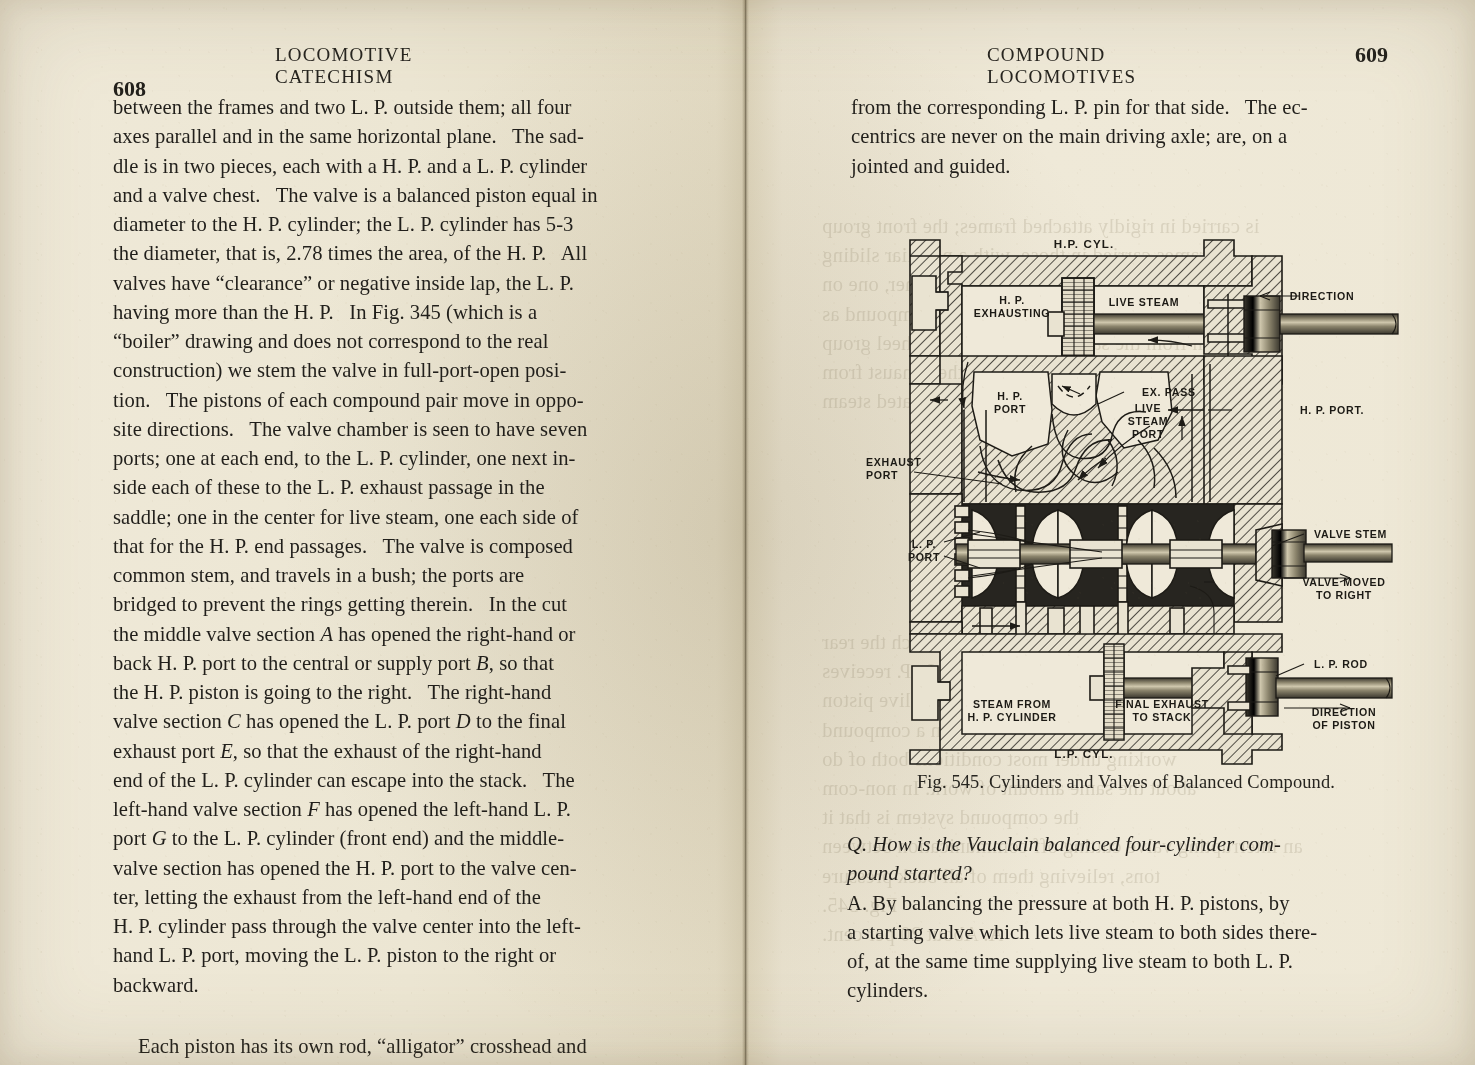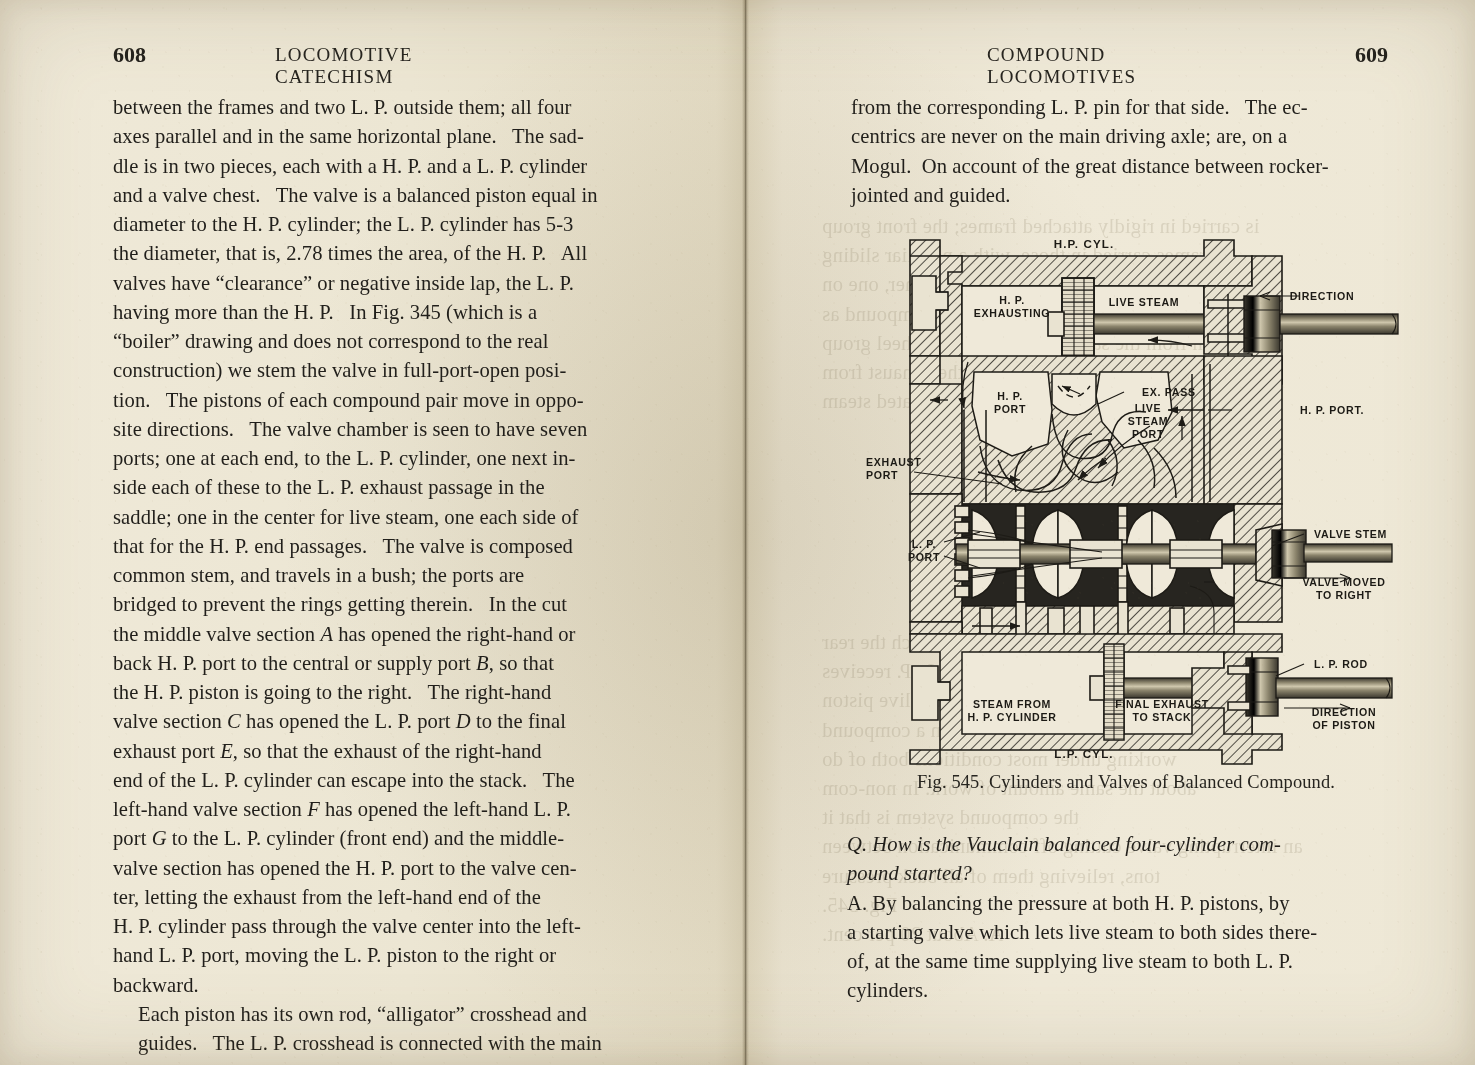--- a/index.html
+++ b/index.html
@@ -101,21 +101,21 @@
       <div class="ghost" style="left: 822px; top: 744.8px;">working under most conditions both of do</div>
       <div class="ghost" style="left: 822px; top: 774px;">about the same amount of work. In non-com</div>
       <div class="ghost" style="left: 822px; top: 803.2px;">the compound system is that it</div>
       <div class="ghost" style="left: 822px; top: 832.4px;">an interrupting valve cutting off communication between</div>
       <div class="ghost" style="left: 822px; top: 861.6px;">tons, relieving them of all back pressure</div>
       <div class="ghost" style="left: 822px; top: 890.8px;">Fig. 345.</div>
       <div class="ghost" style="left: 822px; top: 920px;">A. About 20 per cent.</div>
     </div>
 
   <div class="page">
-    <div class="folio" style="left:113px;">608</div>
+    <div class="folio" style="left:113px;margin-top:34px;">608</div>
     <div class="runtitle" style="left:275px;">LOCOMOTIVE CATECHISM</div>
     <div class="body" id="left-body" style="left:113px;top:93px;">
         <p class="">
           <span class="ln">between the frames and two L. P. outside them; all four</span>
           <span class="ln">axes parallel and in the same horizontal plane.   The sad-</span>
           <span class="ln">dle is in two pieces, each with a H. P. and a L. P. cylinder</span>
           <span class="ln">and a valve chest.   The valve is a balanced piston equal in</span>
           <span class="ln">diameter to the H. P. cylinder; the L. P. cylinder has 5-3</span>
           <span class="ln">the diameter, that is, 2.78 times the area, of the H. P.   All</span>
           <span class="ln">valves have “clearance” or negative inside lap, the L. P.</span>
@@ -138,35 +138,34 @@
           <span class="ln">end of the L. P. cylinder can escape into the stack.   The</span>
           <span class="ln">left-hand valve section <i>F</i> has opened the left-hand L. P.</span>
           <span class="ln">port <i>G</i> to the L. P. cylinder (front end) and the middle-</span>
           <span class="ln">valve section has opened the H. P. port to the valve cen-</span>
           <span class="ln">ter, letting the exhaust from the left-hand end of the</span>
           <span class="ln">H. P. cylinder pass through the valve center into the left-</span>
           <span class="ln">hand L. P. port, moving the L. P. piston to the right or</span>
           <span class="ln">backward.</span>
         </p>
         <p class="ind">
-          <span class="ln" style="text-indent: 25px;">Each piston has its own rod, “alligator” crosshead and</span>
+          <span class="ln" style="text-indent: 25px; margin-top: 32px;">Each piston has its own rod, “alligator” crosshead and</span>
           <span class="ln">guides.   The L. P. crosshead is connected with the main</span>
         </p>
       </div>
   </div>
 
   <div class="page">
     <div class="runtitle" style="left:987px;">COMPOUND LOCOMOTIVES</div>
     <div class="folio" style="left:1355px;">609</div>
 
     <div class="body" id="right-top-body" style="left:851px;top:93px;width:588px;">
         <p class="">
           <span class="ln">from the corresponding L. P. pin for that side.   The ec-</span>
           <span class="ln">centrics are never on the main driving axle; are, on a</span>
-          <span class="ln">Mogul.  On account of the great distance between rocker-</span>
           <span class="ln">jointed and guided.</span>
         </p>
       </div>
 
     <div id="figure">
       <svg width="560" height="532" viewBox="0 0 560 532" aria-label="Cylinders and Valves of Balanced Compound">
         <defs>
           <pattern id="hatch" width="7" height="7" patternUnits="userSpaceOnUse" patternTransform="rotate(45)">
             <rect width="7" height="7" fill="#e9e3d1"></rect>
             <line x1="0" y1="0" x2="0" y2="7" stroke="#1d1b16" stroke-width="1.5"></line>

